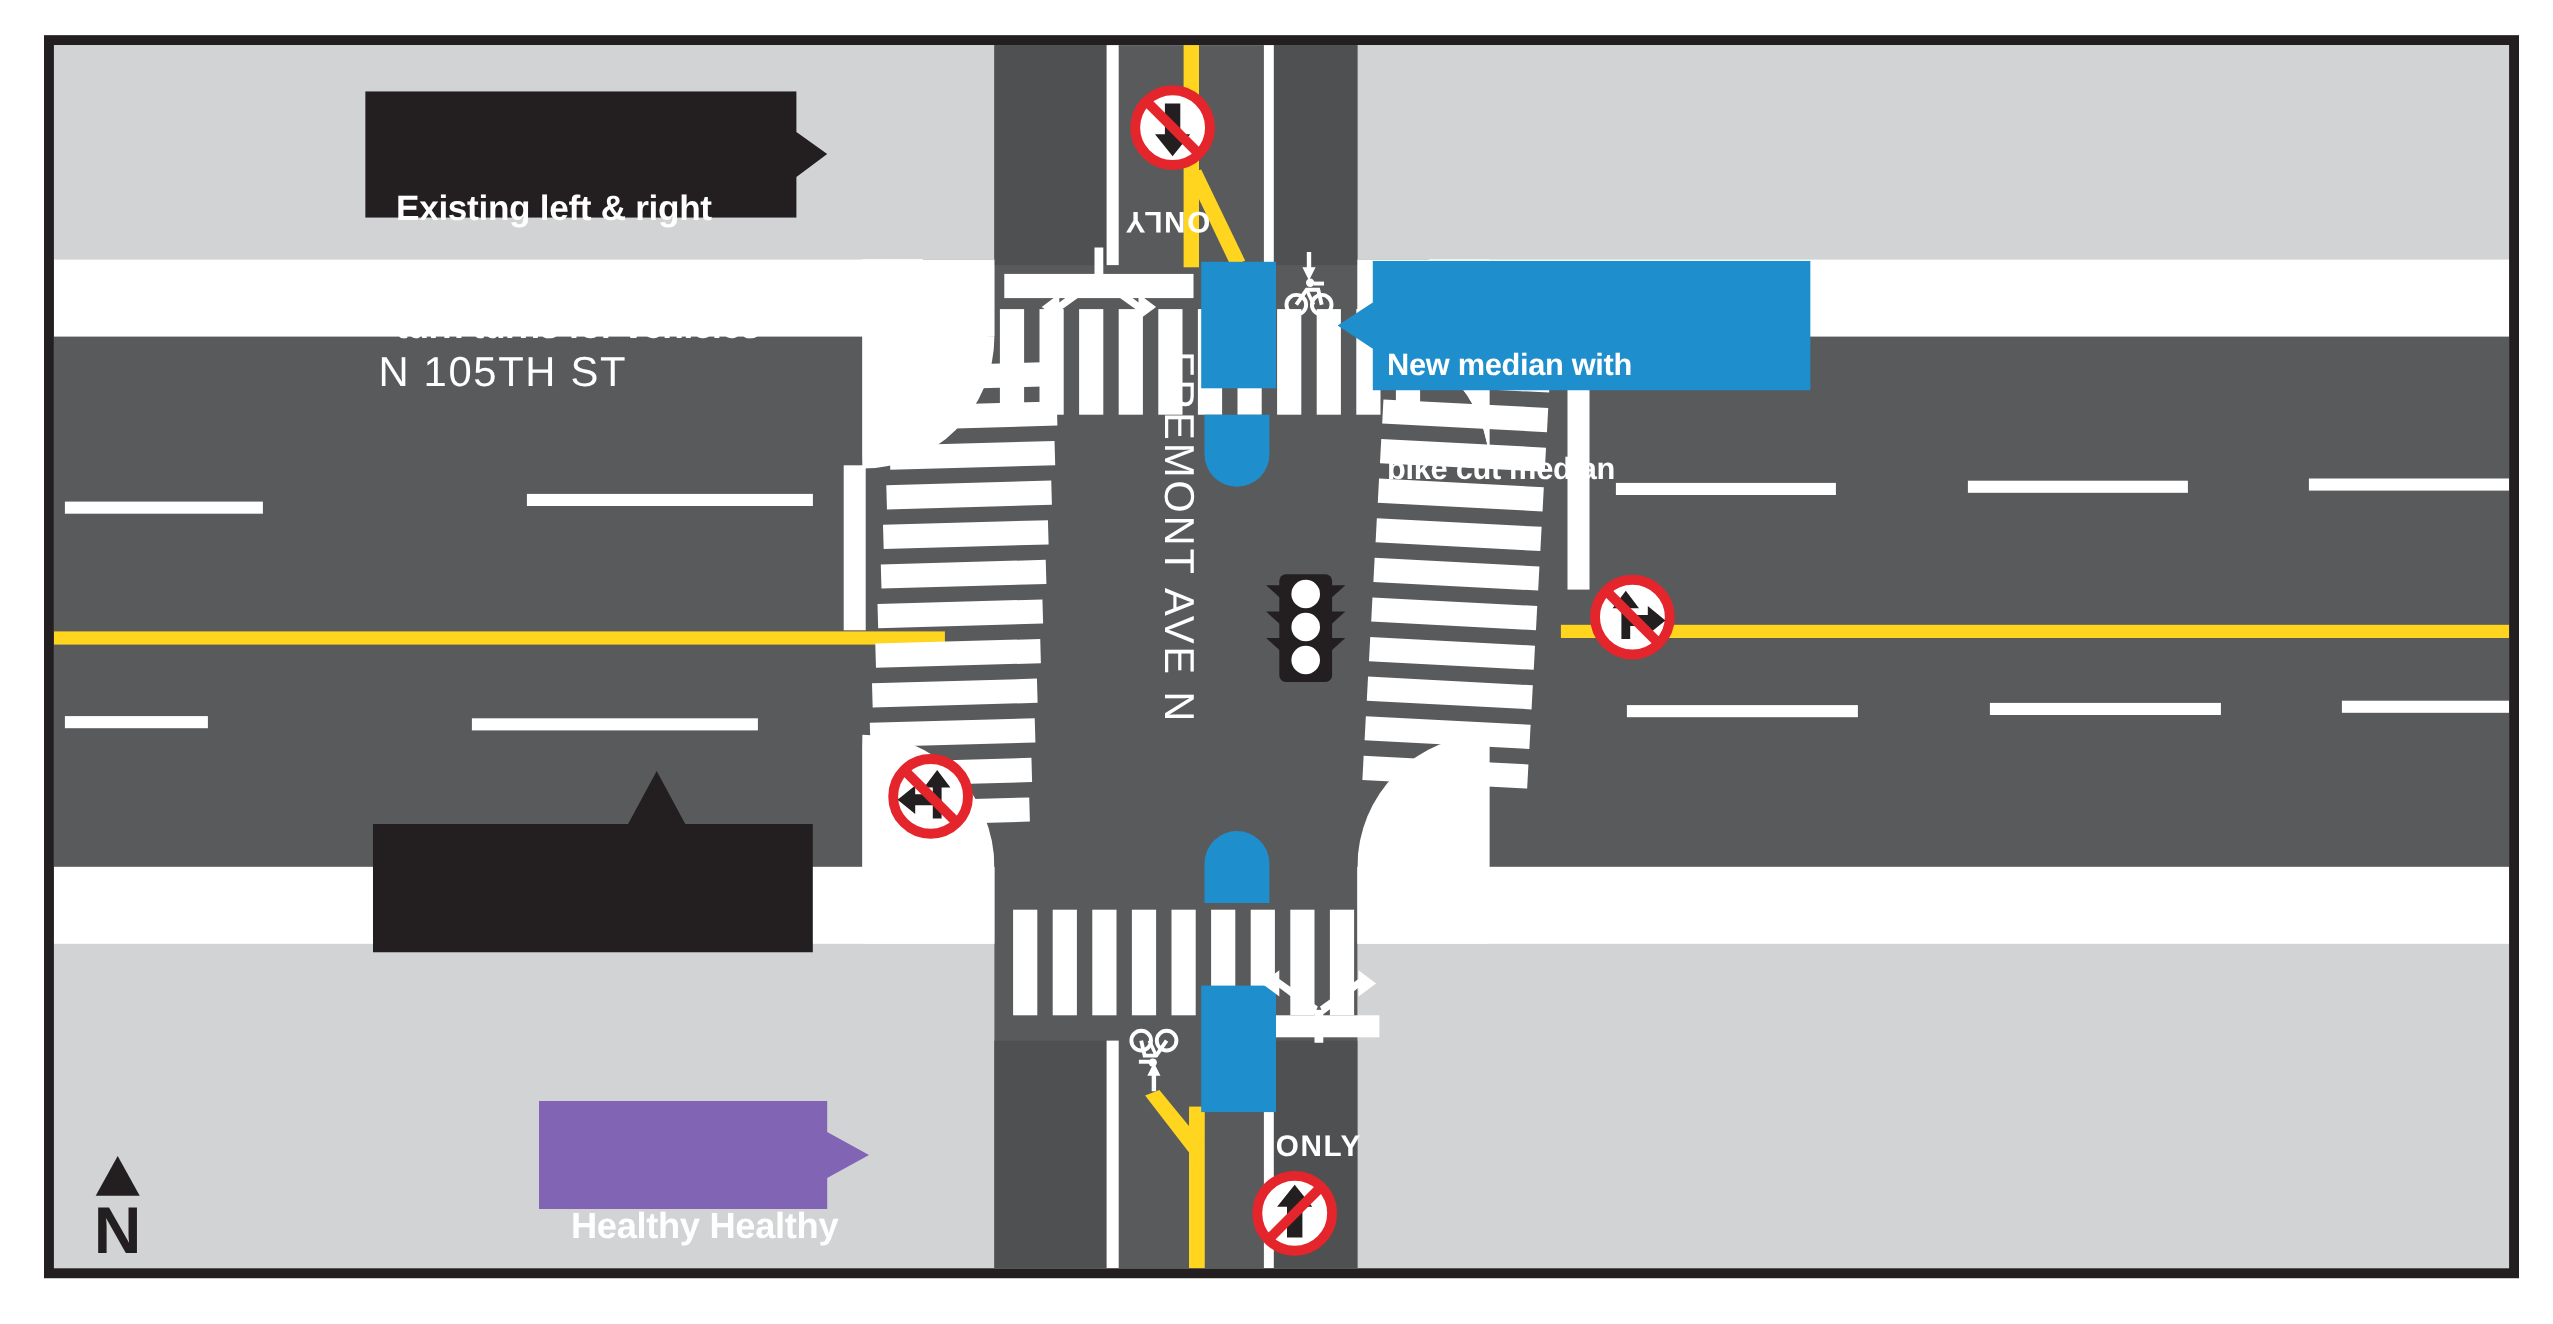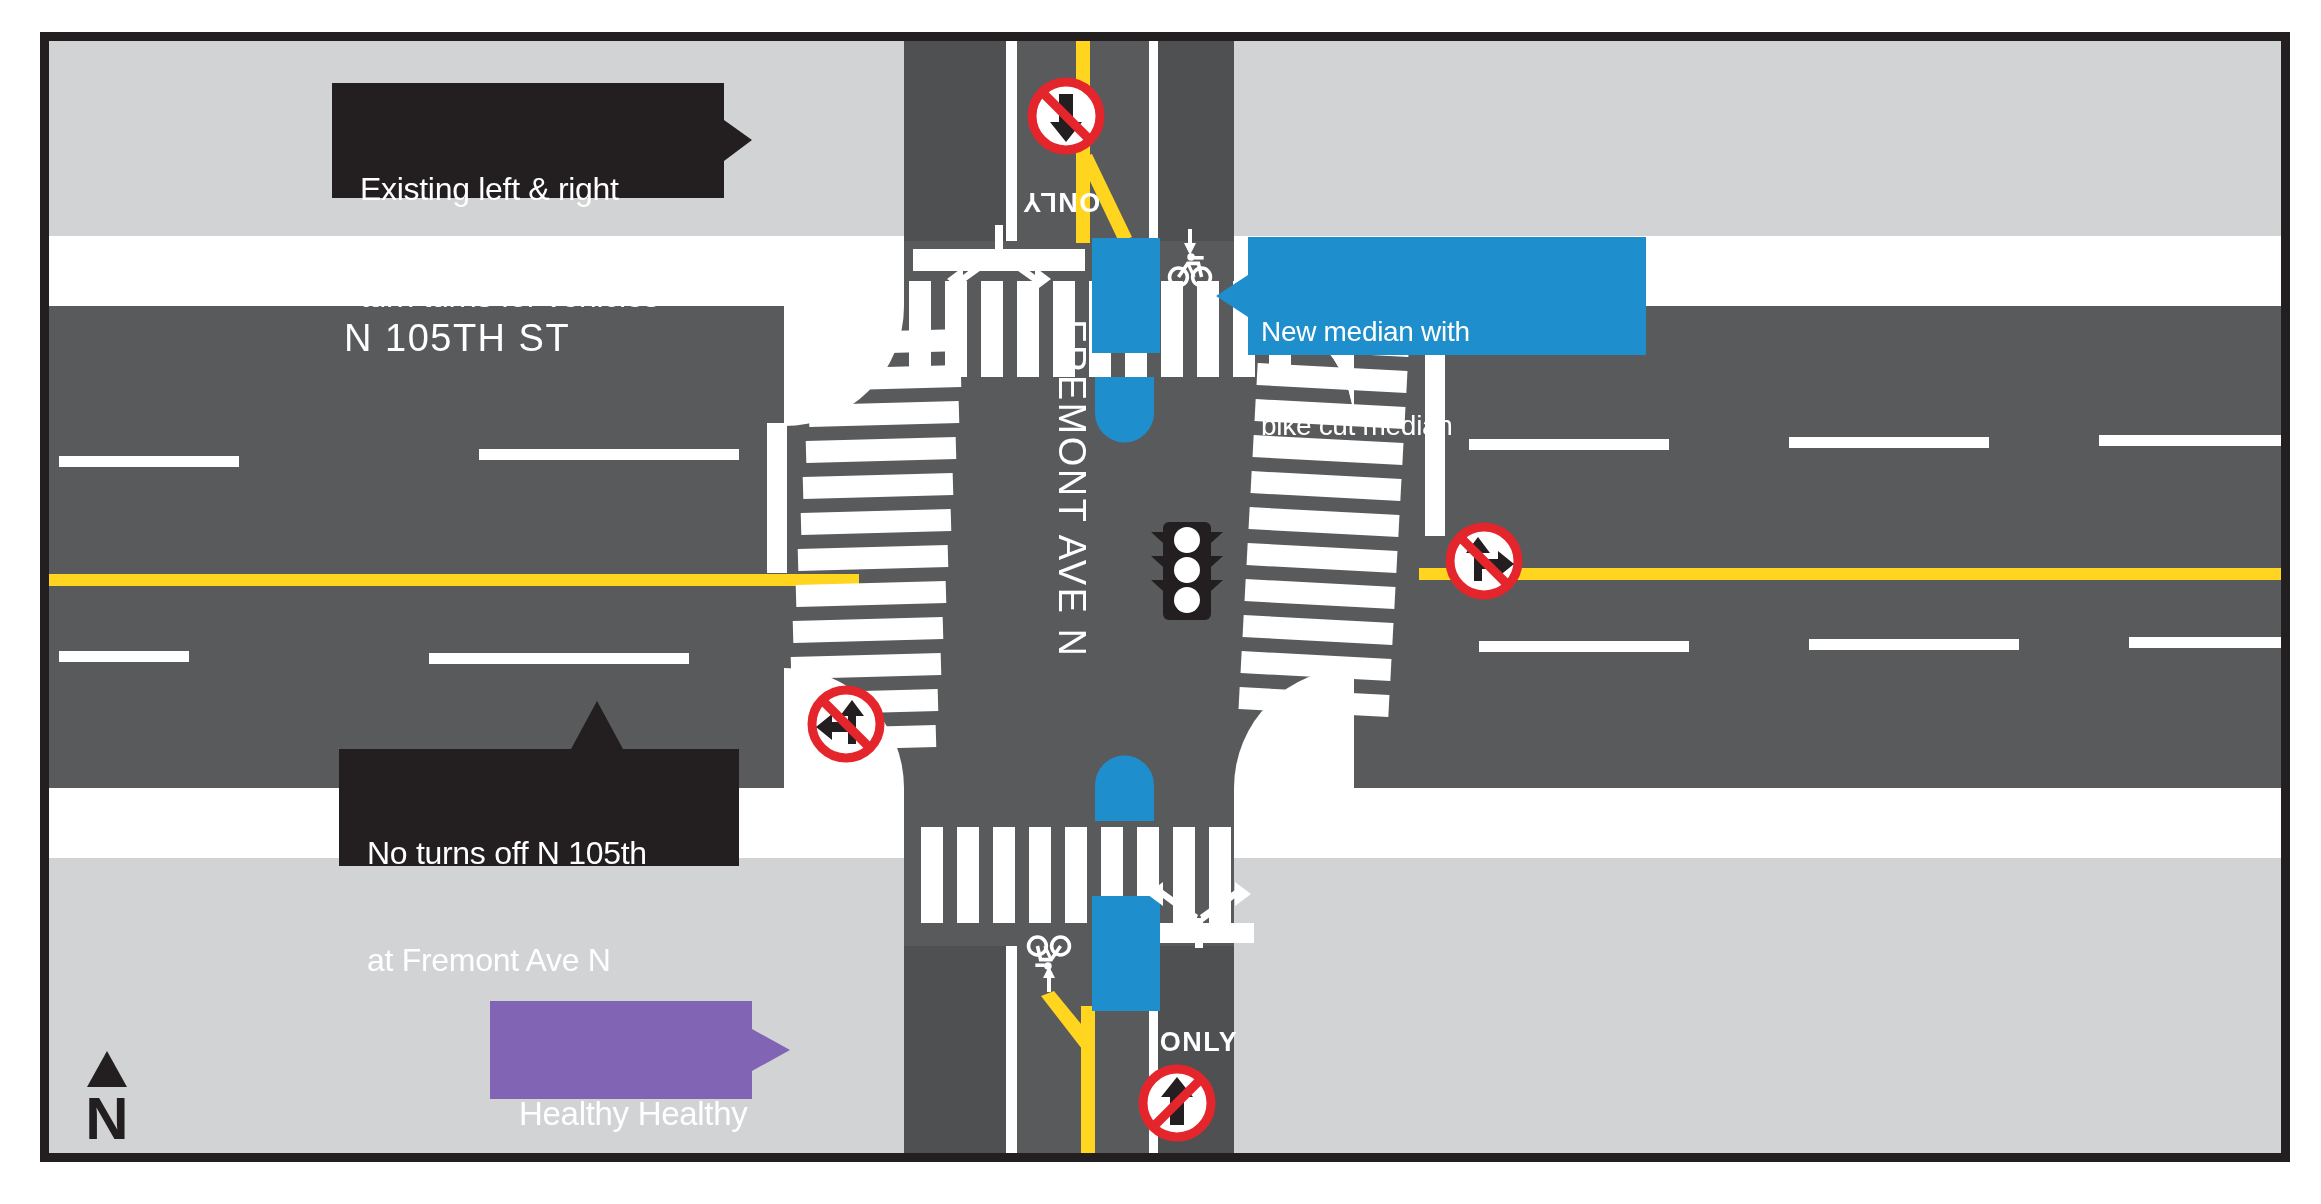--- a/index.html
+++ b/index.html
@@ -3,21 +3,21 @@
 <meta charset="utf-8">
 <title>Fremont Ave N &amp; N 105th St Intersection Diagram</title>
 <style>
   html,body{margin:0;padding:0;background:#ffffff;}
   body{font-family:"Liberation Sans",sans-serif;}
   #stage{position:relative;width:2321px;height:1204px;background:#ffffff;overflow:hidden;}
   #frame{position:absolute;left:40px;top:32px;width:2250px;height:1130px;
          background:#d2d3d5;border:9px solid #231f20;box-sizing:border-box;overflow:hidden;}
   .layer{position:absolute;left:0;top:0;width:100%;height:100%;}
   svg{display:block;}
-  .cb{position:absolute;color:#ffffff;font-weight:normal;line-height:1.12;
+  .cb{position:absolute;color:#ffffff;font-weight:bold;line-height:1.12;
       letter-spacing:-0.3px;white-space:pre;}
   .cb .ln{display:block;}
 </style>
 </head>
 <body>
 
 <div id="stage">
   <div id="frame">
 
     <svg class="layer" viewBox="0 0 2232 1112" preserveAspectRatio="none">
@@ -276,24 +276,20 @@
       <path d="M 430 0 L 32 0 L 32 38 L 0 59 L 32 80 L 32 118 L 430 118 Z" fill="#1f8ecd"></path>
     </svg>
     <div class="cb" style="left:1212px;top:212px;width:388px;font-size:28px;">
       <span class="ln">New median with</span>
       <span class="ln">bike cut median</span>
     </div>
 
     <svg style="position:absolute;left:290px;top:660px;" width="400" height="165" viewBox="0 0 400 165">
       <path d="M 0 48 L 232 48 L 258 0 L 284 48 L 400 48 L 400 165 L 0 165 Z" fill="#231f20"></path>
     </svg>
-    <div class="cb" style="left:318px;top:723px;width:372px;font-size:32px;">
-      <span class="ln">No turns off N 105th</span>
-      <span class="ln">at Fremont Ave N</span>
-    </div>
 
     <svg style="position:absolute;left:441px;top:960px;" width="300" height="98" viewBox="0 0 300 98">
       <path d="M 0 0 L 262 0 L 262 28 L 300 49 L 262 70 L 262 98 L 0 98 Z" fill="#8264b4"></path>
     </svg>
     <div class="cb" style="left:470px;top:981px;width:260px;font-size:33px;">
       <span class="ln">Healthy Healthy</span>
     </div>
 
   </div>
 </div>

